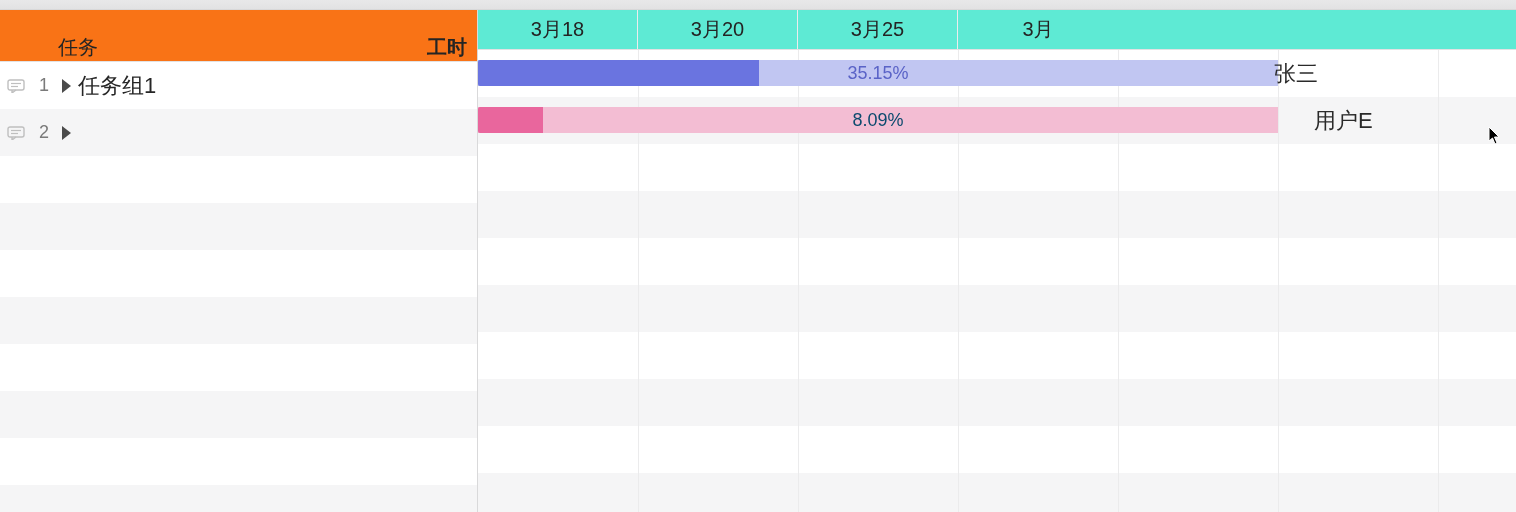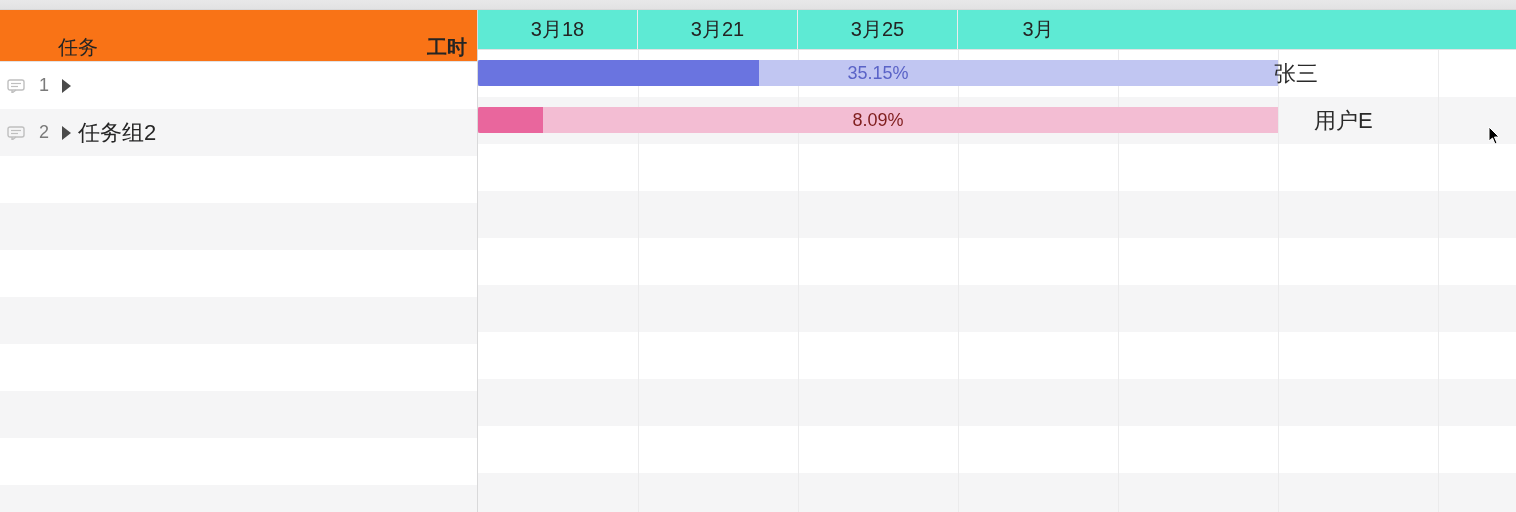--- a/index.html
+++ b/index.html
@@ -206,45 +206,45 @@
                 <path d="M5 11 L5 14 L9 11" fill="none" stroke="#bfbfbf" stroke-width="1.4"></path>
                 <line x1="4" y1="4.5" x2="14" y2="4.5" stroke="#bfbfbf" stroke-width="1.2"></line>
                 <line x1="4" y1="7.5" x2="11" y2="7.5" stroke="#bfbfbf" stroke-width="1.2"></line>
               </svg>
             </span>
           </div>
           <div class="col-num">1</div>
           <div class="col-caret">
             <div class="caret-right"></div>
           </div>
+          <div class="col-name">任务组1</div>
         </div>
         <div class="task-row" style="top: 47px;">
           <div class="col-icon">
             <span class="comment-icon">
               <svg width="18" height="14" viewBox="0 0 18 14">
                 <rect x="1" y="1" width="16" height="10" rx="2" fill="none" stroke="#bfbfbf" stroke-width="1.4"></rect>
                 <path d="M5 11 L5 14 L9 11" fill="none" stroke="#bfbfbf" stroke-width="1.4"></path>
                 <line x1="4" y1="4.5" x2="14" y2="4.5" stroke="#bfbfbf" stroke-width="1.2"></line>
                 <line x1="4" y1="7.5" x2="11" y2="7.5" stroke="#bfbfbf" stroke-width="1.2"></line>
               </svg>
             </span>
           </div>
           <div class="col-num">2</div>
           <div class="col-caret">
             <div class="caret-right"></div>
           </div>
-          <div class="col-name">任务组2</div>
         </div>
       </div>
   </div>
 
   <div class="right-panel">
     <div class="timeline-header" id="timeline-header">
         <div class="day">3月18</div>
-        <div class="day">3月21</div>
+        <div class="day">3月20</div>
         <div class="day">3月25</div>
         <div class="day">3月</div>
       </div>
     <div class="timeline-body" id="timeline-body">
         <div class="stripe white" style="top: 0px;"></div>
         <div class="stripe gray" style="top: 47px;"></div>
         <div class="stripe white" style="top: 94px;"></div>
         <div class="stripe gray" style="top: 141px;"></div>
         <div class="stripe white" style="top: 188px;"></div>
         <div class="stripe gray" style="top: 235px;"></div>
@@ -261,21 +261,21 @@
         <div class="gantt-row" style="top: 0px;">
           <div class="bar-track" style="left: 0px; width: 800px; background: rgb(193, 198, 242);">
             <div class="bar-fill" style="width: 281.2px; background: rgb(106, 116, 224);"></div>
             <div class="bar-pct" style="color: rgb(90, 99, 199);">35.15%</div>
           </div>
           <div class="bar-label" style="left: 796px;">张三</div>
         </div>
         <div class="gantt-row" style="top: 47px;">
           <div class="bar-track" style="left: 0px; width: 800px; background: rgb(243, 189, 211);">
             <div class="bar-fill" style="width: 64.72px; background: rgb(233, 102, 157);"></div>
-            <div class="bar-pct" style="color: #7f1d1d;">8.09%</div>
+            <div class="bar-pct" style="color: #0c4a6e;">8.09%</div>
           </div>
           <div class="bar-label" style="left: 836px;">用户E</div>
         </div>
       </div>
   </div>
 
 </div>
 
 <div class="cursor" id="cursor" style="left: 1488px; top: 126px;">
   <svg viewBox="0 0 14 20" width="14" height="20">

